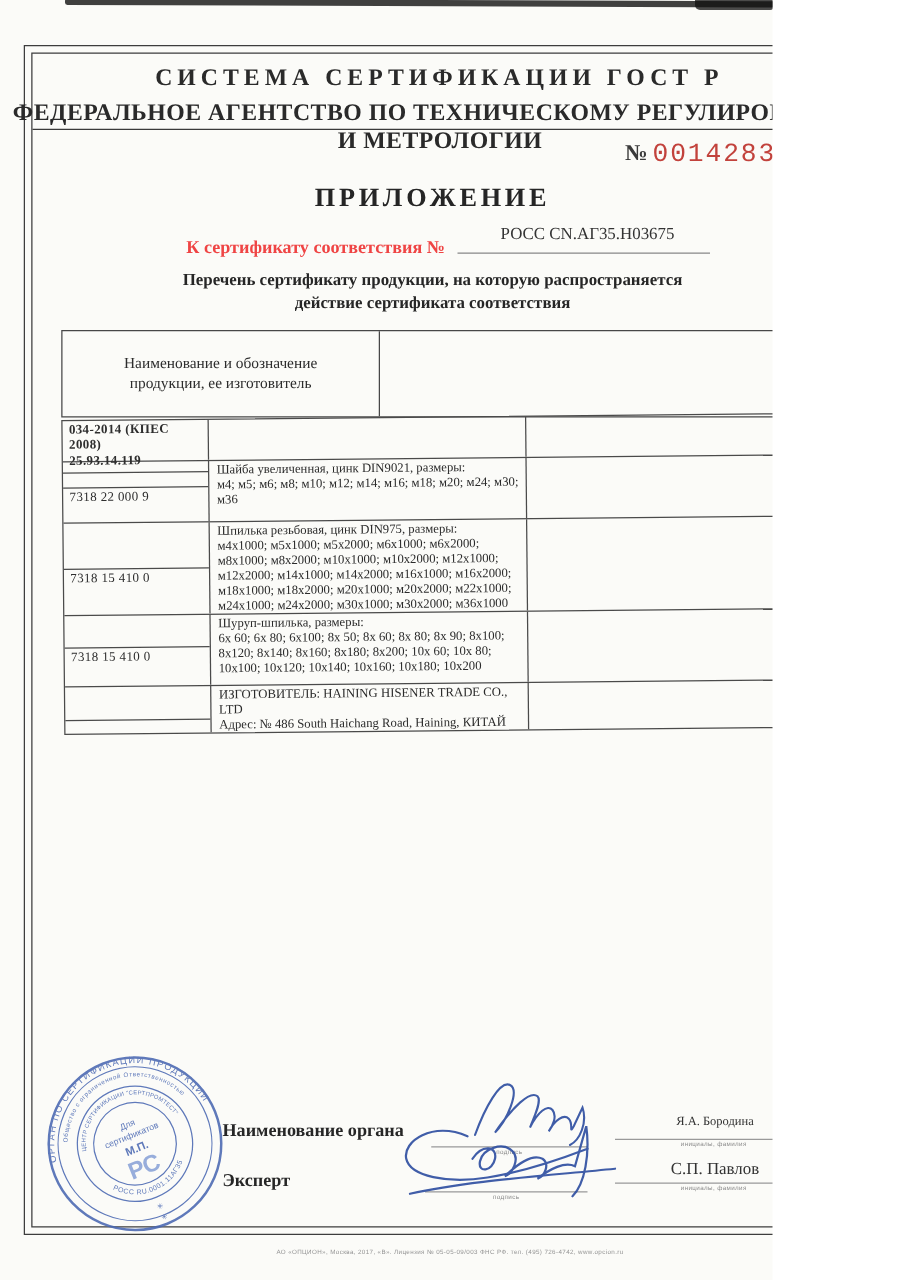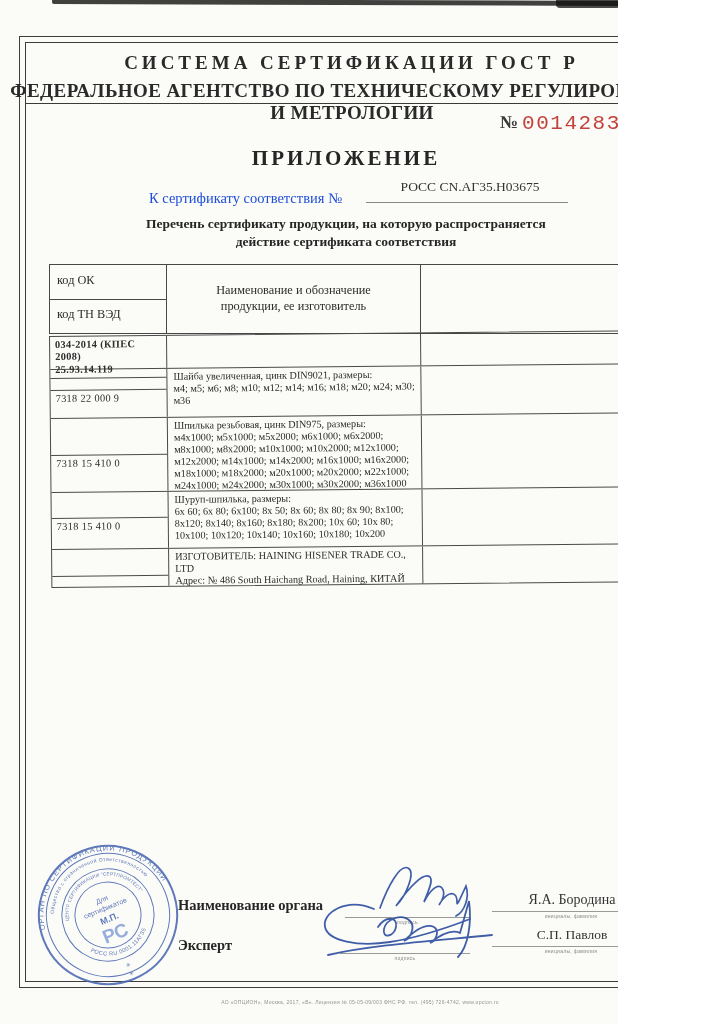--- a/index.html
+++ b/index.html
@@ -22,21 +22,21 @@
       font-size:19px;font-weight:bold;letter-spacing:.4px;color:#2a2a2a;}
 
   .formnum{position:absolute;left:500px;top:112px;white-space:nowrap;}
   .formnum .nmark{font-size:18px;color:#3a3a3a;font-weight:bold;}
   .formnum .digits{font-family:"Liberation Mono","DejaVu Sans Mono",monospace;
       font-size:21px;color:#c2423c;letter-spacing:1.5px;vertical-align:-1px;}
 
   .title{position:absolute;left:26px;top:146px;width:640px;text-align:center;
       font-size:21px;font-weight:bold;letter-spacing:3px;color:#252525;}
 
-  .certline-label{position:absolute;left:149px;top:190px;font-size:14.5px;font-weight:normal;color:#1d4ed8;}
+  .certline-label{position:absolute;left:149px;top:190px;font-size:14.5px;font-weight:bold;color:#ef4444;}
   .certline-value{position:absolute;left:372px;top:179px;width:196px;text-align:center;font-size:13.5px;color:#333;}
   .certline-rule{position:absolute;left:366px;top:202px;width:202px;border-top:1px solid #888;}
 
   .sub1{position:absolute;left:26px;top:216px;width:640px;text-align:center;font-size:13.5px;font-weight:bold;color:#262626;}
   .sub2{position:absolute;left:26px;top:234px;width:640px;text-align:center;font-size:13.5px;font-weight:bold;color:#262626;}
 
   
   .thead{position:absolute;left:49px;top:264px;width:612px;height:70px;
       border:1.3px solid #474747;display:flex;box-sizing:border-box;}
   .thead .c1{width:117px;border-right:1.2px solid #474747;position:relative;box-sizing:border-box;}
@@ -63,21 +63,21 @@
   .pline{font-size:10.2px;line-height:12px;white-space:nowrap;color:#2b2b2b;}
 
   
   .role1{position:absolute;left:178px;top:897px;font-size:14.5px;font-weight:bold;color:#262626;}
   .role2{position:absolute;left:178px;top:937px;font-size:14.5px;font-weight:bold;color:#262626;}
   .sigline1{position:absolute;left:345px;top:917px;width:125px;border-top:1px solid #999;}
   .sigline2{position:absolute;left:340px;top:953px;width:130px;border-top:1px solid #999;}
   .sigcap{position:absolute;font-size:5px;color:#8a8a8a;letter-spacing:.3px;font-family:"Liberation Sans",sans-serif;}
   .cap1{left:345px;top:919px;width:125px;text-align:center;}
   .cap2{left:340px;top:955px;width:130px;text-align:center;}
-  .name1{position:absolute;left:498px;top:892px;width:148px;text-align:center;font-size:14px;color:#333;}
+  .name1{position:absolute;left:498px;top:892px;width:148px;text-align:center;font-size:10px;color:#333;}
   .name2{position:absolute;left:498px;top:927px;width:148px;text-align:center;font-size:13.5px;color:#333;}
   .nameline1{position:absolute;left:492px;top:911px;width:158px;border-top:1px solid #999;}
   .nameline2{position:absolute;left:492px;top:946px;width:158px;border-top:1px solid #999;}
   .ncap1{left:492px;top:913px;width:158px;text-align:center;}
   .ncap2{left:492px;top:948px;width:158px;text-align:center;}
 
   .sig-svg{position:absolute;opacity:.9;}
   .sig1{left:372px;top:856px;}
   .sig2{left:312px;top:893px;}
 
@@ -110,25 +110,20 @@
   <div class="title">ПРИЛОЖЕНИЕ</div>
 
   <div class="certline-label">К сертификату соответствия №</div>
   <div class="certline-value">РОСС CN.АГ35.Н03675</div>
   <div class="certline-rule"></div>
 
   <div class="sub1">Перечень сертификату продукции,  на которую распространяется</div>
   <div class="sub2">действие сертификата соответствия</div>
 
   <div class="thead">
-    <div class="c1">
-      <div class="t top">код ОК</div>
-      <div class="div"></div>
-      <div class="t bot">код ТН ВЭД</div>
-    </div>
     <div class="c2">
       <div class="hc">Наименование и обозначение</div>
       <div class="hc">продукции, ее изготовитель</div>
     </div>
   </div>
 
   <div class="tbody" id="tbody">
       <div class="trow" style="height: 33px;">
         <div class="b1">
           <div class="codeblk" style="border-bottom: 1.1px solid rgb(74, 74, 74); font-weight: bold;">

